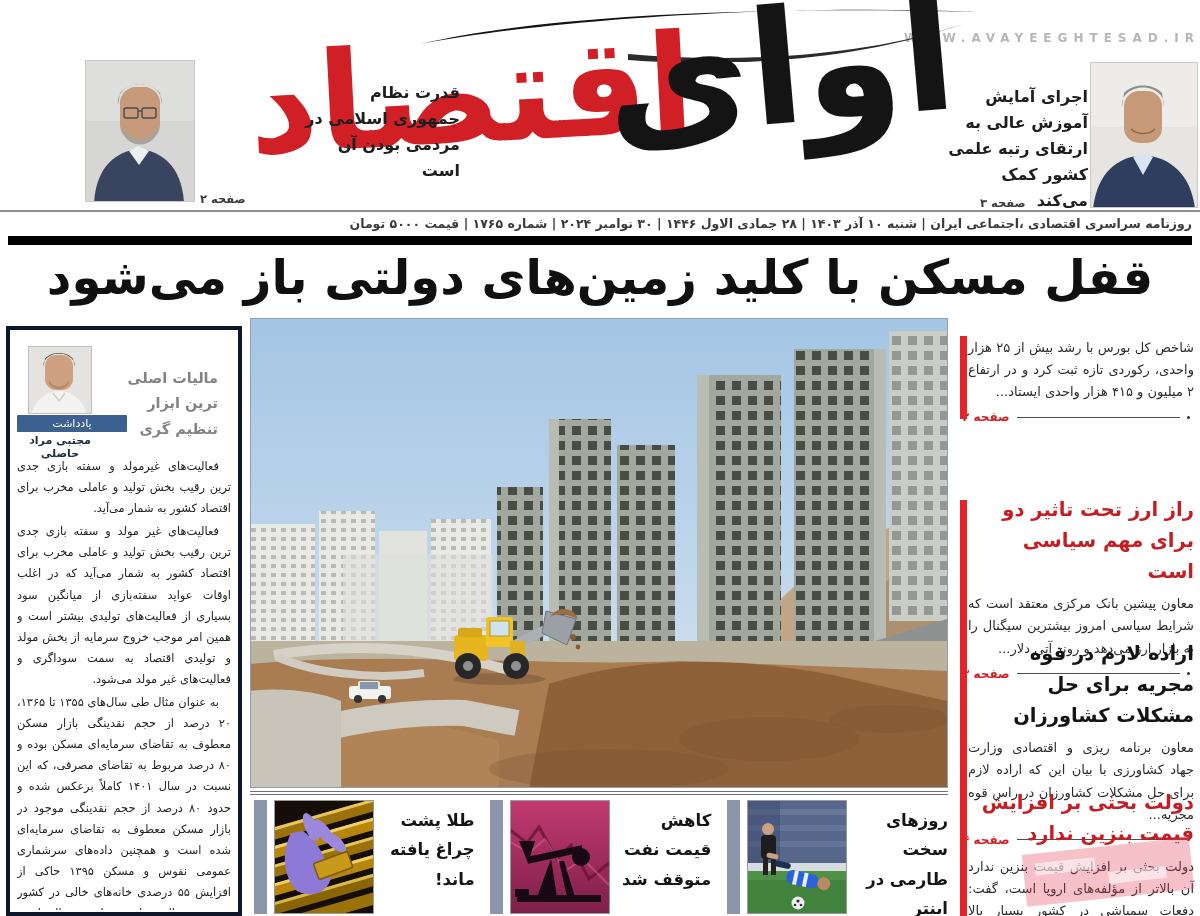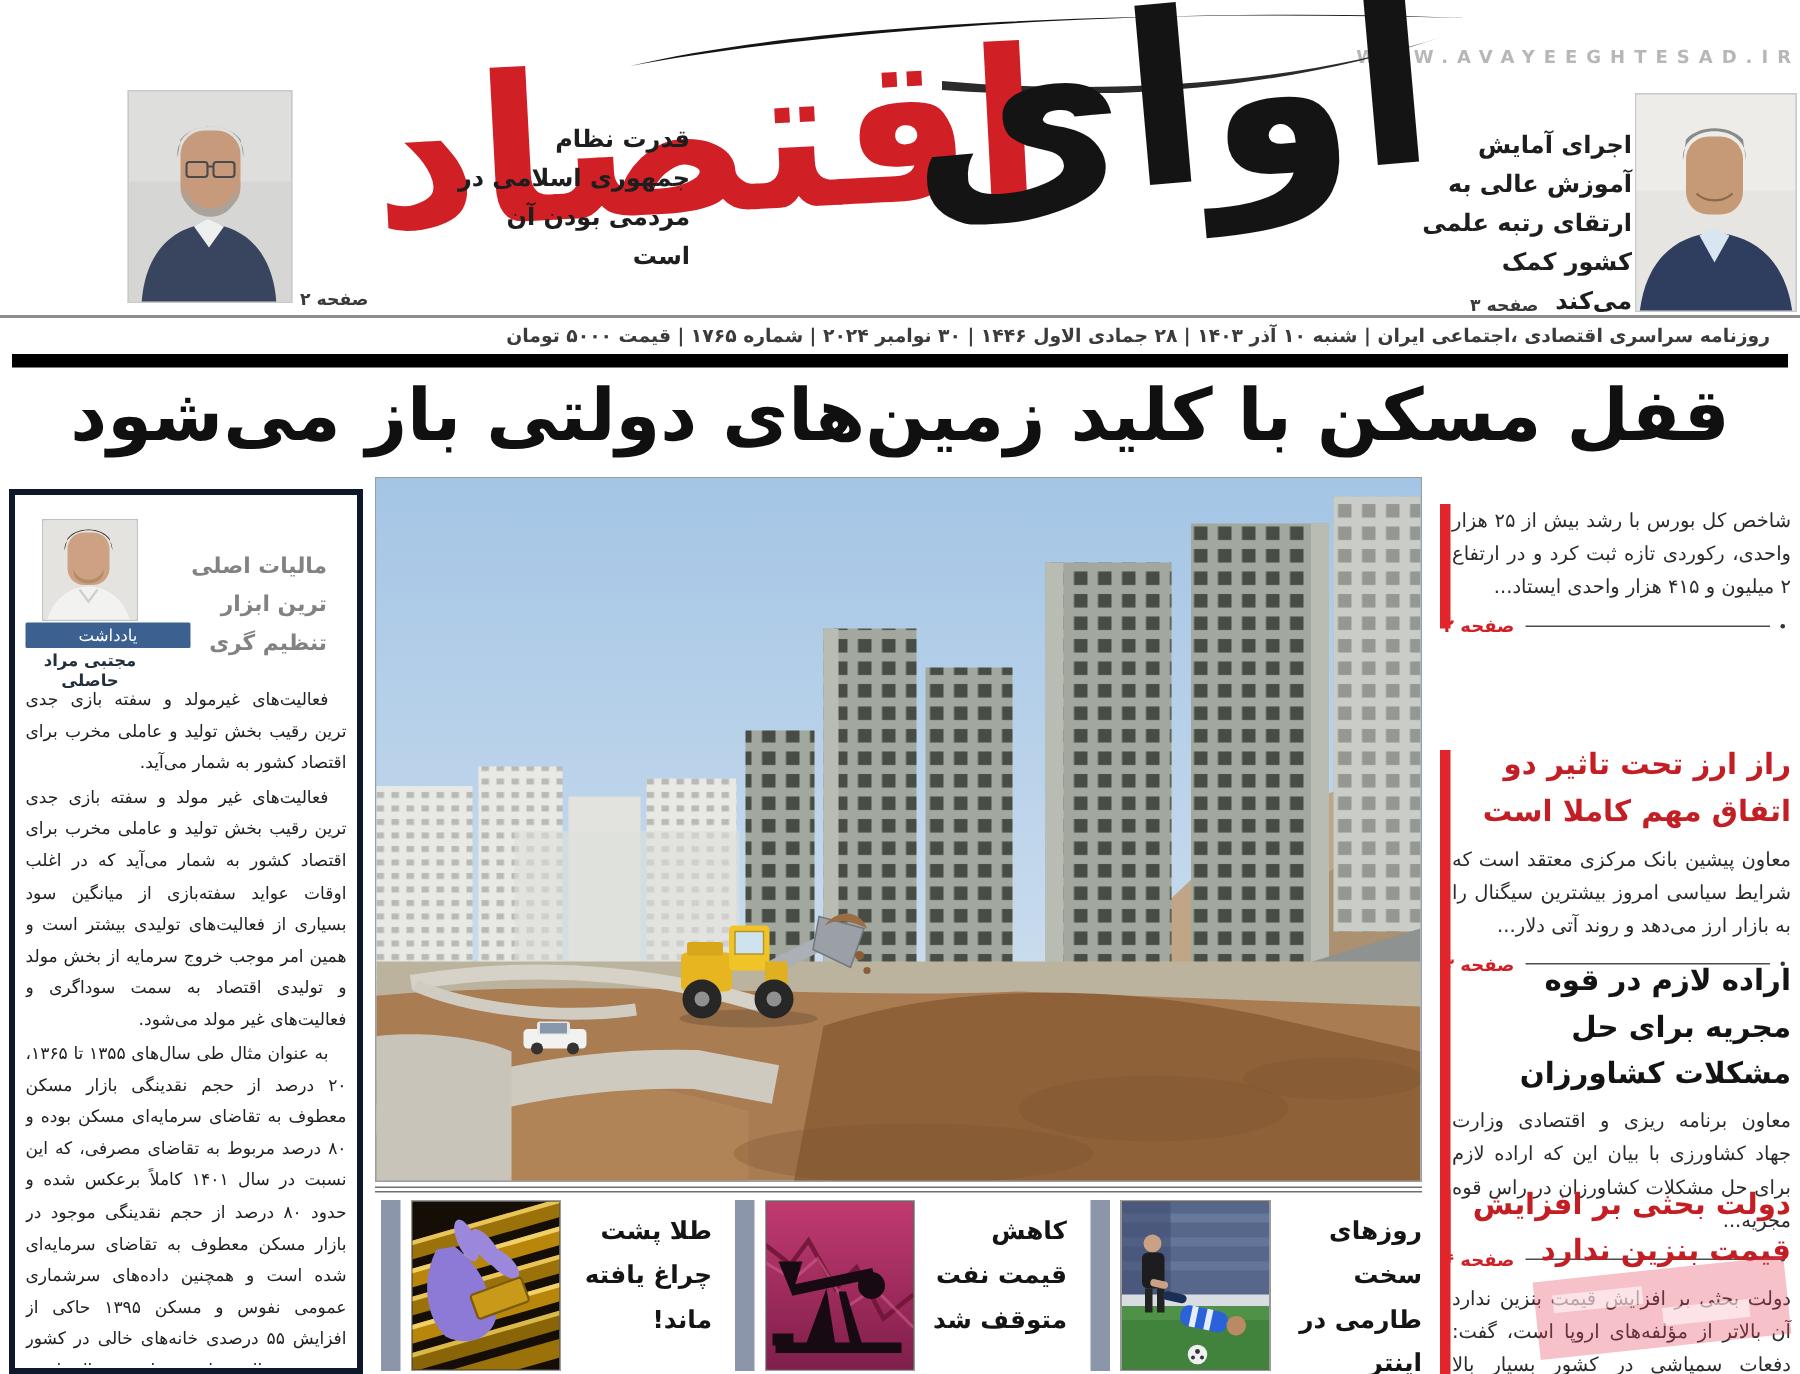--- a/index.html
+++ b/index.html
@@ -28,21 +28,21 @@
   .teaser-quote{position:absolute;font-size:16px;font-weight:700;line-height:1.62;
     text-align:right;color:#1e1e1e;}
   .tq-left{left:300px;top:80px;width:160px;}
   .tq-right{left:948px;top:84px;width:140px;}
   .teaser-page{position:absolute;font-size:11.5px;font-weight:700;color:#3a3a3a;}
   .pg-left{left:200px;top:192px;}
   .pg-right{left:980px;top:196px;}
 
   
   .dateline{position:absolute;left:0;right:0;top:210px;height:25px;border-top:2px solid #8d8d8d;
-    font-size:12.5px;font-weight:700;color:#3b3b3b;text-align:right;padding:4px 20px 0 0;
+    font-size:12.5px;font-weight:700;color:#3b3b3b;text-align:right;padding:4px 8px 0 0;
     white-space:nowrap;overflow:hidden;}
 
   
   .lead-bar{position:absolute;left:8px;top:236px;width:1184px;height:9px;background:#000;}
   .lead-headline{position:absolute;left:10px;top:250px;width:1180px;text-align:center;
     font-size:48px;font-weight:700;color:#101010;line-height:1.15;}
 
   
   .note-col{position:absolute;left:6px;top:326px;width:236px;height:590px;border:4px solid #0f172a;
     background:#fff;overflow:hidden;}
@@ -255,21 +255,21 @@
       <span class="hmark"></span>
       <div class="nb">شاخص کل بورس با رشد بیش از ۲۵ هزار واحدی، رکوردی تازه ثبت کرد و در ارتفاع ۲ میلیون و ۴۱۵ هزار واحدی ایستاد...</div>
       <div class="pageline">
         <span class="lbl">صفحه ۲</span>
         <span class="rule"></span>
         <span class="dot"></span>
       </div>
     </div>
 
     <div class="news-item ni-1">
-      <div class="nh" style="color: rgb(196, 30, 37);">راز ارز تحت تاثیر دو اتفاق مهم کاملا است</div>
+      <div class="nh" style="color: rgb(196, 30, 37);">راز ارز تحت تاثیر دو برای مهم سیاسی است</div>
       <span class="hmark"></span>
       <div class="nb">معاون پیشین بانک مرکزی معتقد است که شرایط سیاسی امروز بیشترین سیگنال را به بازار ارز می‌دهد و روند آتی دلار...</div>
       <div class="pageline">
         <span class="lbl">صفحه ۳</span>
         <span class="rule"></span>
         <span class="dot"></span>
       </div>
     </div>
 
     <div class="news-item ni-2">

